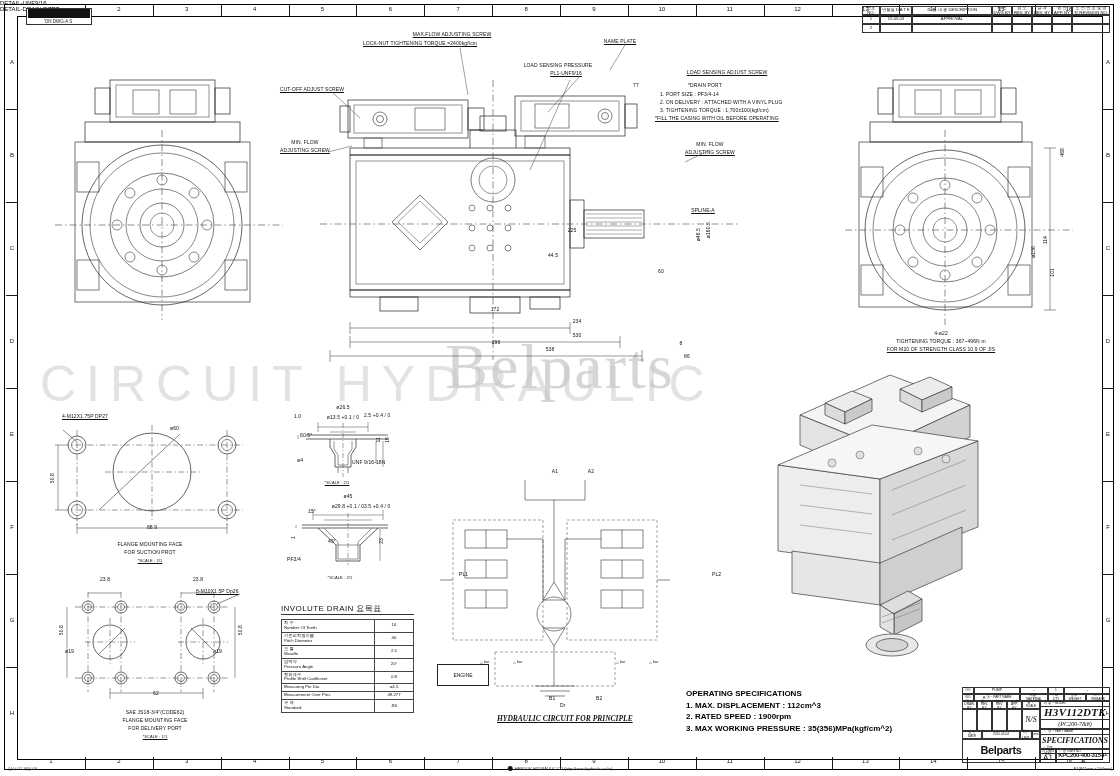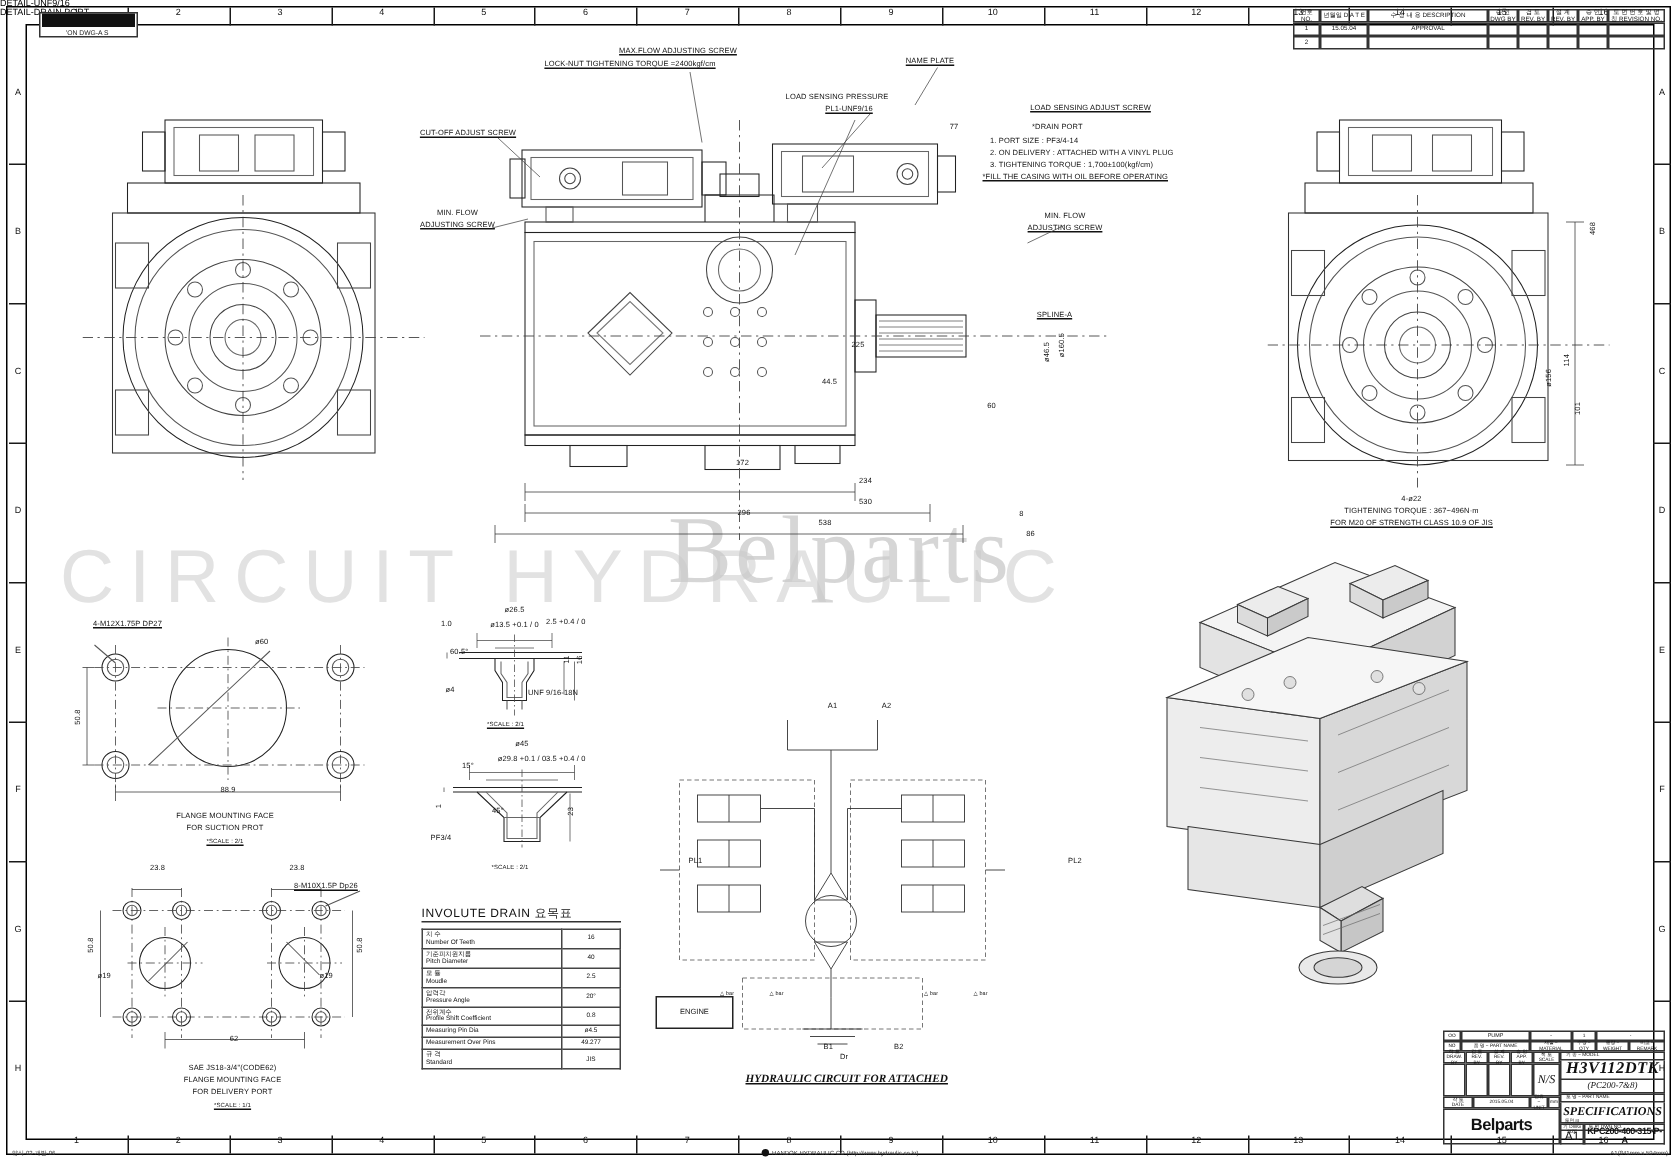--- a/index.html
+++ b/index.html
@@ -689,21 +689,21 @@
   <div class="t" style="left:549px;top:695px;">B1</div>
   <div class="t" style="left:596px;top:695px;">B2</div>
   <div class="t" style="left:459px;top:571px;">PL1</div>
   <div class="t" style="left:712px;top:571px;">PL2</div>
   <div class="t" style="left:560px;top:702px;">Dr</div>
   <div class="t" style="left:480px;top:660px;font-size:3.6px;">△ bar</div>
   <div class="t" style="left:513px;top:660px;font-size:3.6px;">△ bar</div>
   <div class="t" style="left:616px;top:660px;font-size:3.6px;">△ bar</div>
   <div class="t" style="left:649px;top:660px;font-size:3.6px;">△ bar</div>
   <div class="engine">ENGINE</div>
-  <div class="hc-title">HYDRAULIC CIRCUIT FOR ATTACHED</div>
+  <div class="hc-title">HYDRAULIC CIRCUIT FOR PRINCIPLE</div>
 
   <svg width="290" height="310" viewBox="0 0 290 310" style="position:absolute;left:740px;top:355px;">
     <g stroke="#3a3a3a" stroke-width="0.7" fill="#f4f4f4">
 
       <path d="M60 60 L150 20 L230 50 L140 92 Z"></path>
       <path d="M60 60 L60 90 L140 124 L140 92 Z" fill="#e3e3e3"></path>
       <path d="M140 92 L140 124 L230 82 L230 50 Z" fill="#d2d2d2"></path>
 
       <path d="M85 48 L112 36 L132 44 L105 57 Z" fill="#ececec"></path>
       <path d="M85 48 L85 60 L105 69 L105 57 Z" fill="#dcdcdc"></path>
@@ -737,20 +737,26 @@
       <line x1="142" y1="268" x2="180" y2="254"></line>
     </g>
     <g stroke="#555" stroke-width="0.5" fill="#e0e0e0">
       <circle cx="92" cy="108" r="4"></circle>
         <circle cx="120" cy="100" r="4"></circle>
       <circle cx="178" cy="96" r="4"></circle>
         <circle cx="206" cy="104" r="4"></circle>
     </g>
   </svg>
 
+  <div class="spec">
+    <div>OPERATING SPECIFICATIONS</div>
+    <div>1. MAX. DISPLACEMENT : 112cm^3</div>
+    <div>2. RATED SPEED : 1900rpm</div>
+    <div>3. MAX WORKING PRESSURE : 35(356)MPa(kgf/cm^2)</div>
+  </div>
 
   <div class="tb">
 
     <div class="c lbl" style="left:0;top:0;width:12px;height:7px;">OO</div>
     <div class="c" style="left:12px;top:0;width:46px;height:7px;">PUMP</div>
     <div class="c lbl" style="left:58px;top:0;width:28px;height:7px;">-</div>
     <div class="c lbl" style="left:86px;top:0;width:16px;height:7px;">1</div>
     <div class="c lbl" style="left:102px;top:0;width:46px;height:7px;">-</div>
 
     <div class="c lbl" style="left:0;top:7px;width:12px;height:7px;">NO</div>

